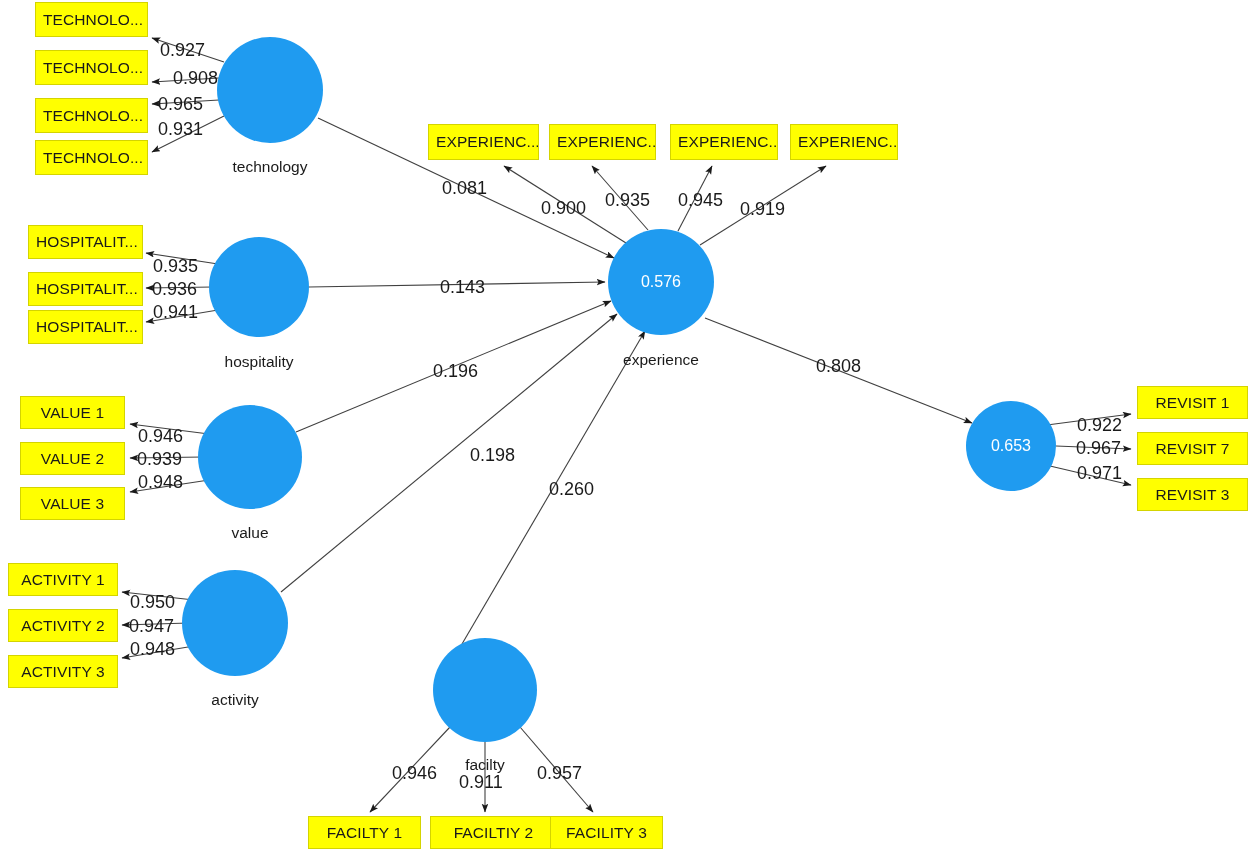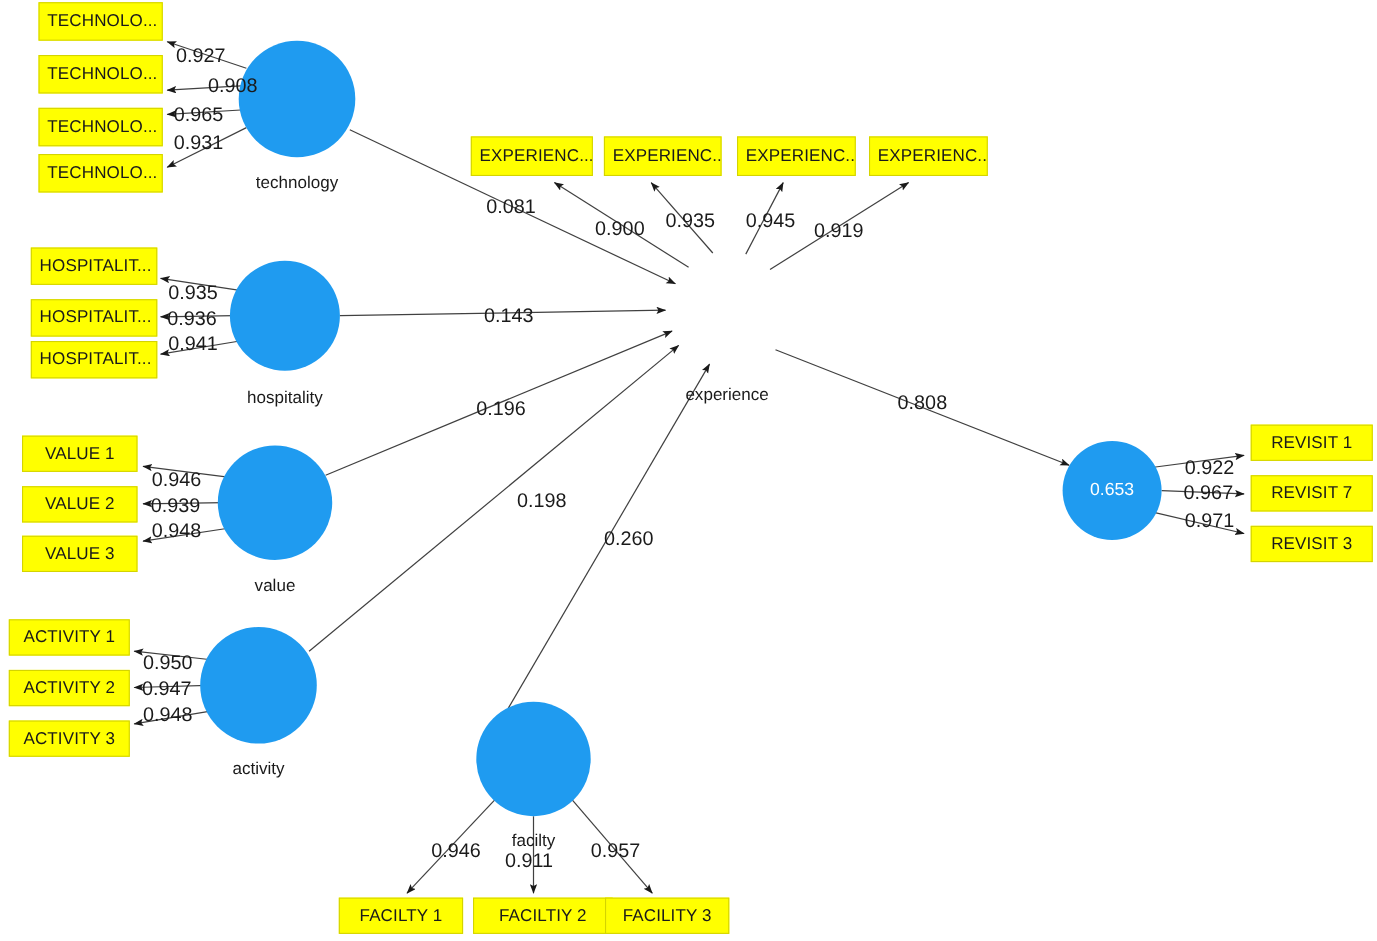--- a/index.html
+++ b/index.html
@@ -149,21 +149,21 @@
   </div>
   <div class="indicator-box" style="left:35px; top:140px; width:113px; height:35px;">
     <span>TECHNOLO...</span>
   </div>
   <div class="construct" style="left:217px; top:37px; width:106px; height:106px;">
     <span></span>
   </div>
   <div class="construct-label" style="left:210px; top:157px; width:120px;">technology</div>
 
   <div class="coef" style="left:160px; top:40px;">0.927</div>
-  <div class="coef" style="left:172px; top:68px;padding-left:17px;">0.908</div>
+  <div class="coef" style="left:156px; top:68px;padding-left:17px;">0.908</div>
   <div class="coef" style="left:158px; top:94px;">0.965</div>
   <div class="coef" style="left:158px; top:119px;">0.931</div>
 
   <div class="indicator-box" style="left:28px; top:225px; width:115px; height:34px;">
     <span>HOSPITALIT...</span>
   </div>
   <div class="indicator-box" style="left:28px; top:272px; width:115px; height:34px;">
     <span>HOSPITALIT...</span>
   </div>
   <div class="indicator-box" style="left:28px; top:310px; width:115px; height:34px;">
@@ -239,20 +239,23 @@
   <div class="indicator-box" style="left:549px; top:124px; width:107px; height:36px;">
     <span>EXPERIENC...</span>
   </div>
   <div class="indicator-box" style="left:670px; top:124px; width:108px; height:36px;">
     <span>EXPERIENC...</span>
   </div>
   <div class="indicator-box" style="left:790px; top:124px; width:108px; height:36px;">
     <span>EXPERIENC...</span>
   </div>
 
+  <div class="construct" style="left:608px; top:229px; width:106px; height:106px;">
+    <span>0.576</span>
+  </div>
   <div class="construct-label" style="left:601px; top:350px; width:120px;">experience</div>
 
   <div class="coef" style="left:541px; top:198px;">0.900</div>
   <div class="coef" style="left:605px; top:190px;">0.935</div>
   <div class="coef" style="left:678px; top:190px;">0.945</div>
   <div class="coef" style="left:740px; top:199px;">0.919</div>
 
   <div class="construct" style="left:966px; top:401px; width:90px; height:90px;">
     <span>0.653</span>
   </div>

